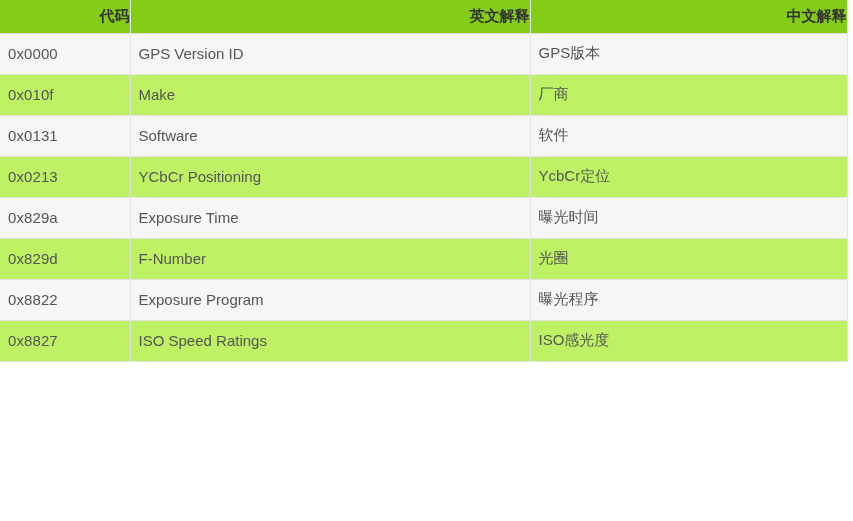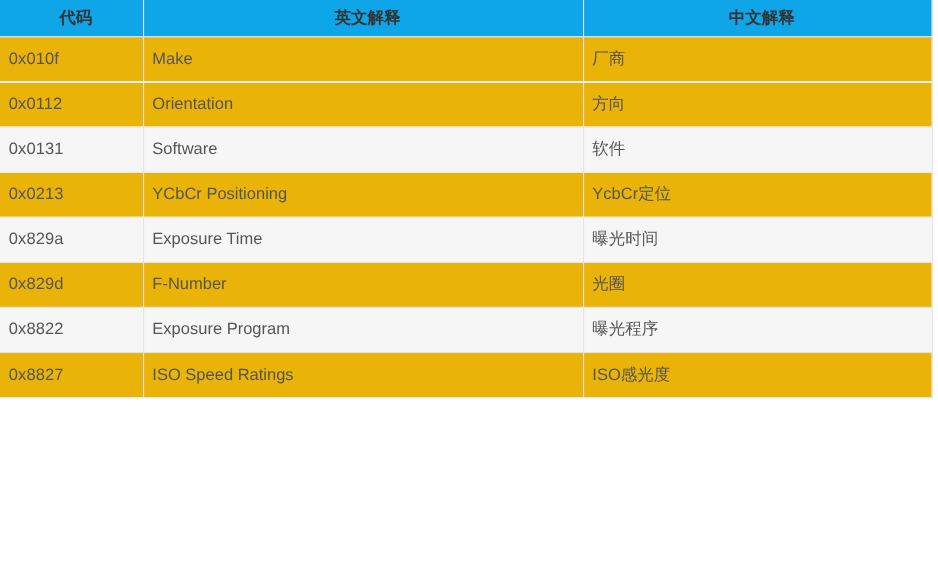--- a/index.html
+++ b/index.html
@@ -31,25 +31,25 @@
     border-collapse: collapse;
     table-layout: fixed;
     border-spacing: 0;
   }
 
   table.exif-table col.col-code    { width: 130px; }
   table.exif-table col.col-english { width: 400px; }
   table.exif-table col.col-chinese { width: 317px; }
 
   thead th {
-    text-align: center;
+    text-align: right;
     font-weight: bold;
     color: #333333;
     font-size: 15px;
-    background: #0ea5e9;
+    background: #84cc16;
     height: 33px;
     padding: 0 0 0 8px;
     vertical-align: middle;
     border-bottom: 1px solid #dddddd;
     border-right: 1px solid #e3e3e3;
     white-space: nowrap;
   }
 
   thead th:last-child { border-right: 1px solid #e3e3e3; }
 
@@ -61,21 +61,21 @@
     font-size: 15px;
     font-weight: normal;
     border-bottom: 1px solid #e3e3e3;
     border-right: 1px solid #e3e3e3;
     white-space: nowrap;
     overflow: hidden;
     text-overflow: clip;
   }
 
   tbody tr.row-odd  td { background: #f6f6f6; }
-  tbody tr.row-even td { background: #eab308; }
+  tbody tr.row-even td { background: #bef264; }
 
   tbody td.cell-code    { letter-spacing: 0.1px; }
   tbody td.cell-english { }
   tbody td.cell-chinese { }
 </style>
 </head>
 <body>
 
 <div class="table-wrap">
   <table class="exif-table">
@@ -85,29 +85,29 @@
       <col class="col-chinese">
     </colgroup>
     <thead>
       <tr>
         <th>代码</th>
         <th>英文解释</th>
         <th>中文解释</th>
       </tr>
     </thead>
     <tbody id="table-body">
+        <tr class="row-odd">
+          <td class="cell-code">0x0000</td>
+          <td class="cell-english">GPS Version ID</td>
+          <td class="cell-chinese">GPS版本</td>
+        </tr>
         <tr class="row-even">
           <td class="cell-code">0x010f</td>
           <td class="cell-english">Make</td>
           <td class="cell-chinese">厂商</td>
-        </tr>
-        <tr class="row-even">
-          <td class="cell-code">0x0112</td>
-          <td class="cell-english">Orientation</td>
-          <td class="cell-chinese">方向</td>
         </tr>
         <tr class="row-odd">
           <td class="cell-code">0x0131</td>
           <td class="cell-english">Software</td>
           <td class="cell-chinese">软件</td>
         </tr>
         <tr class="row-even">
           <td class="cell-code">0x0213</td>
           <td class="cell-english">YCbCr Positioning</td>
           <td class="cell-chinese">YcbCr定位</td>

